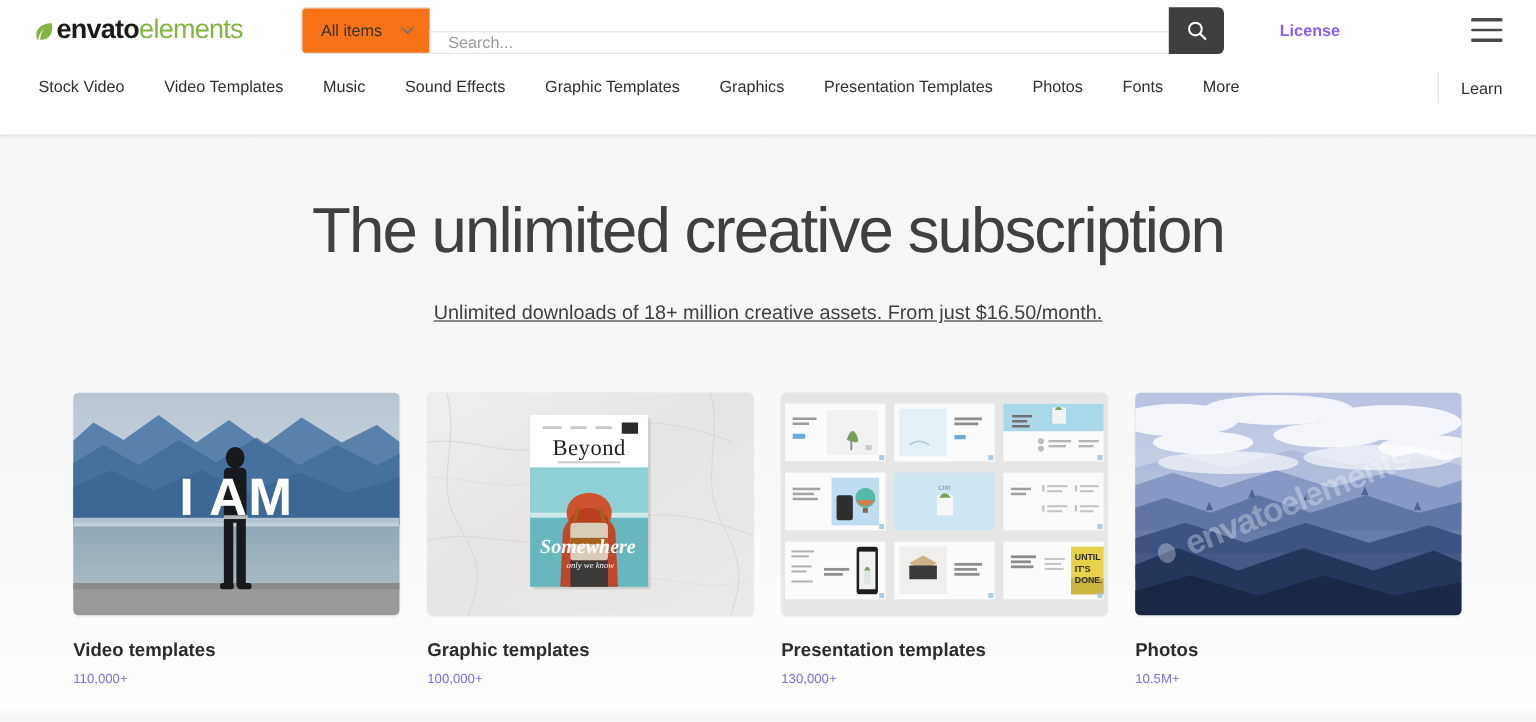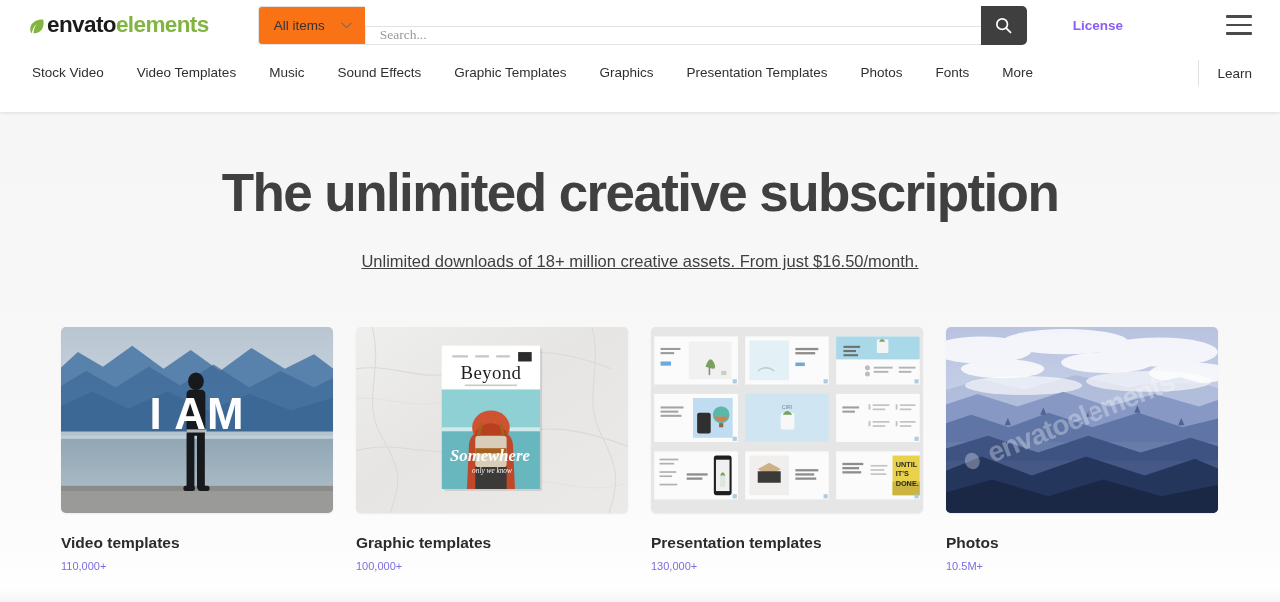--- a/index.html
+++ b/index.html
@@ -44,21 +44,21 @@
     margin-top: 2px;
     flex: none;
   }
   .logo-text {
     font-size: 22.5px;
     letter-spacing: -0.6px;
     line-height: 1;
     white-space: nowrap;
   }
   .logo-envato { color: #1b1b1b; font-weight: 700; }
-  .logo-elements { color: #82b540; font-weight: 700; }
+  .logo-elements { color: #82b540; font-weight: 400; }
 
   
   .search-wrap {
     display: flex;
     align-items: stretch;
     height: 39px;
     margin-left: 49px;
     flex: none;
   }
   .search-filter {
@@ -78,21 +78,21 @@
   .chevron { width: 11px; height: 7px; display: block; }
   .search-input {
     width: 616px;
     border: 1px solid #e3e3e3;
     border-left: 1px solid #eaeaea;
     border-right: none;
     background: #ffffff;
     padding: 0 14px;
     font-size: 13.5px;
     color: #333333;
-    font-family: Liberation Serif, serif;
+    font-family: Liberation Sans, sans-serif;
     outline: none;
     margin-top: 20px;
   }
   .search-input::placeholder { color: #9a9a9a; }
   .search-btn {
     width: 46px;
     background: #3f3f3f;
     border: none;
     border-radius: 0 5px 5px 0;
     display: flex;
@@ -165,21 +165,21 @@
   .hero {
     position: relative;
     width: 1280px;
     height: 490px;
     background: linear-gradient(180deg, #f6f6f6 0%, #f8f8f8 55%, #fcfcfc 88%, #ffffff 100%);
     overflow: hidden;
   }
   .hero-title {
     text-align: center;
     font-size: 53px;
-    font-weight: 700;
+    font-weight: 400;
     letter-spacing: -1.6px;
     color: #404040;
     margin-top: 52px;
     line-height: 1.08;
   }
   .hero-sub {
     text-align: center;
     font-size: 16.5px;
     color: #3f3f3f;
     margin-top: 29px;

